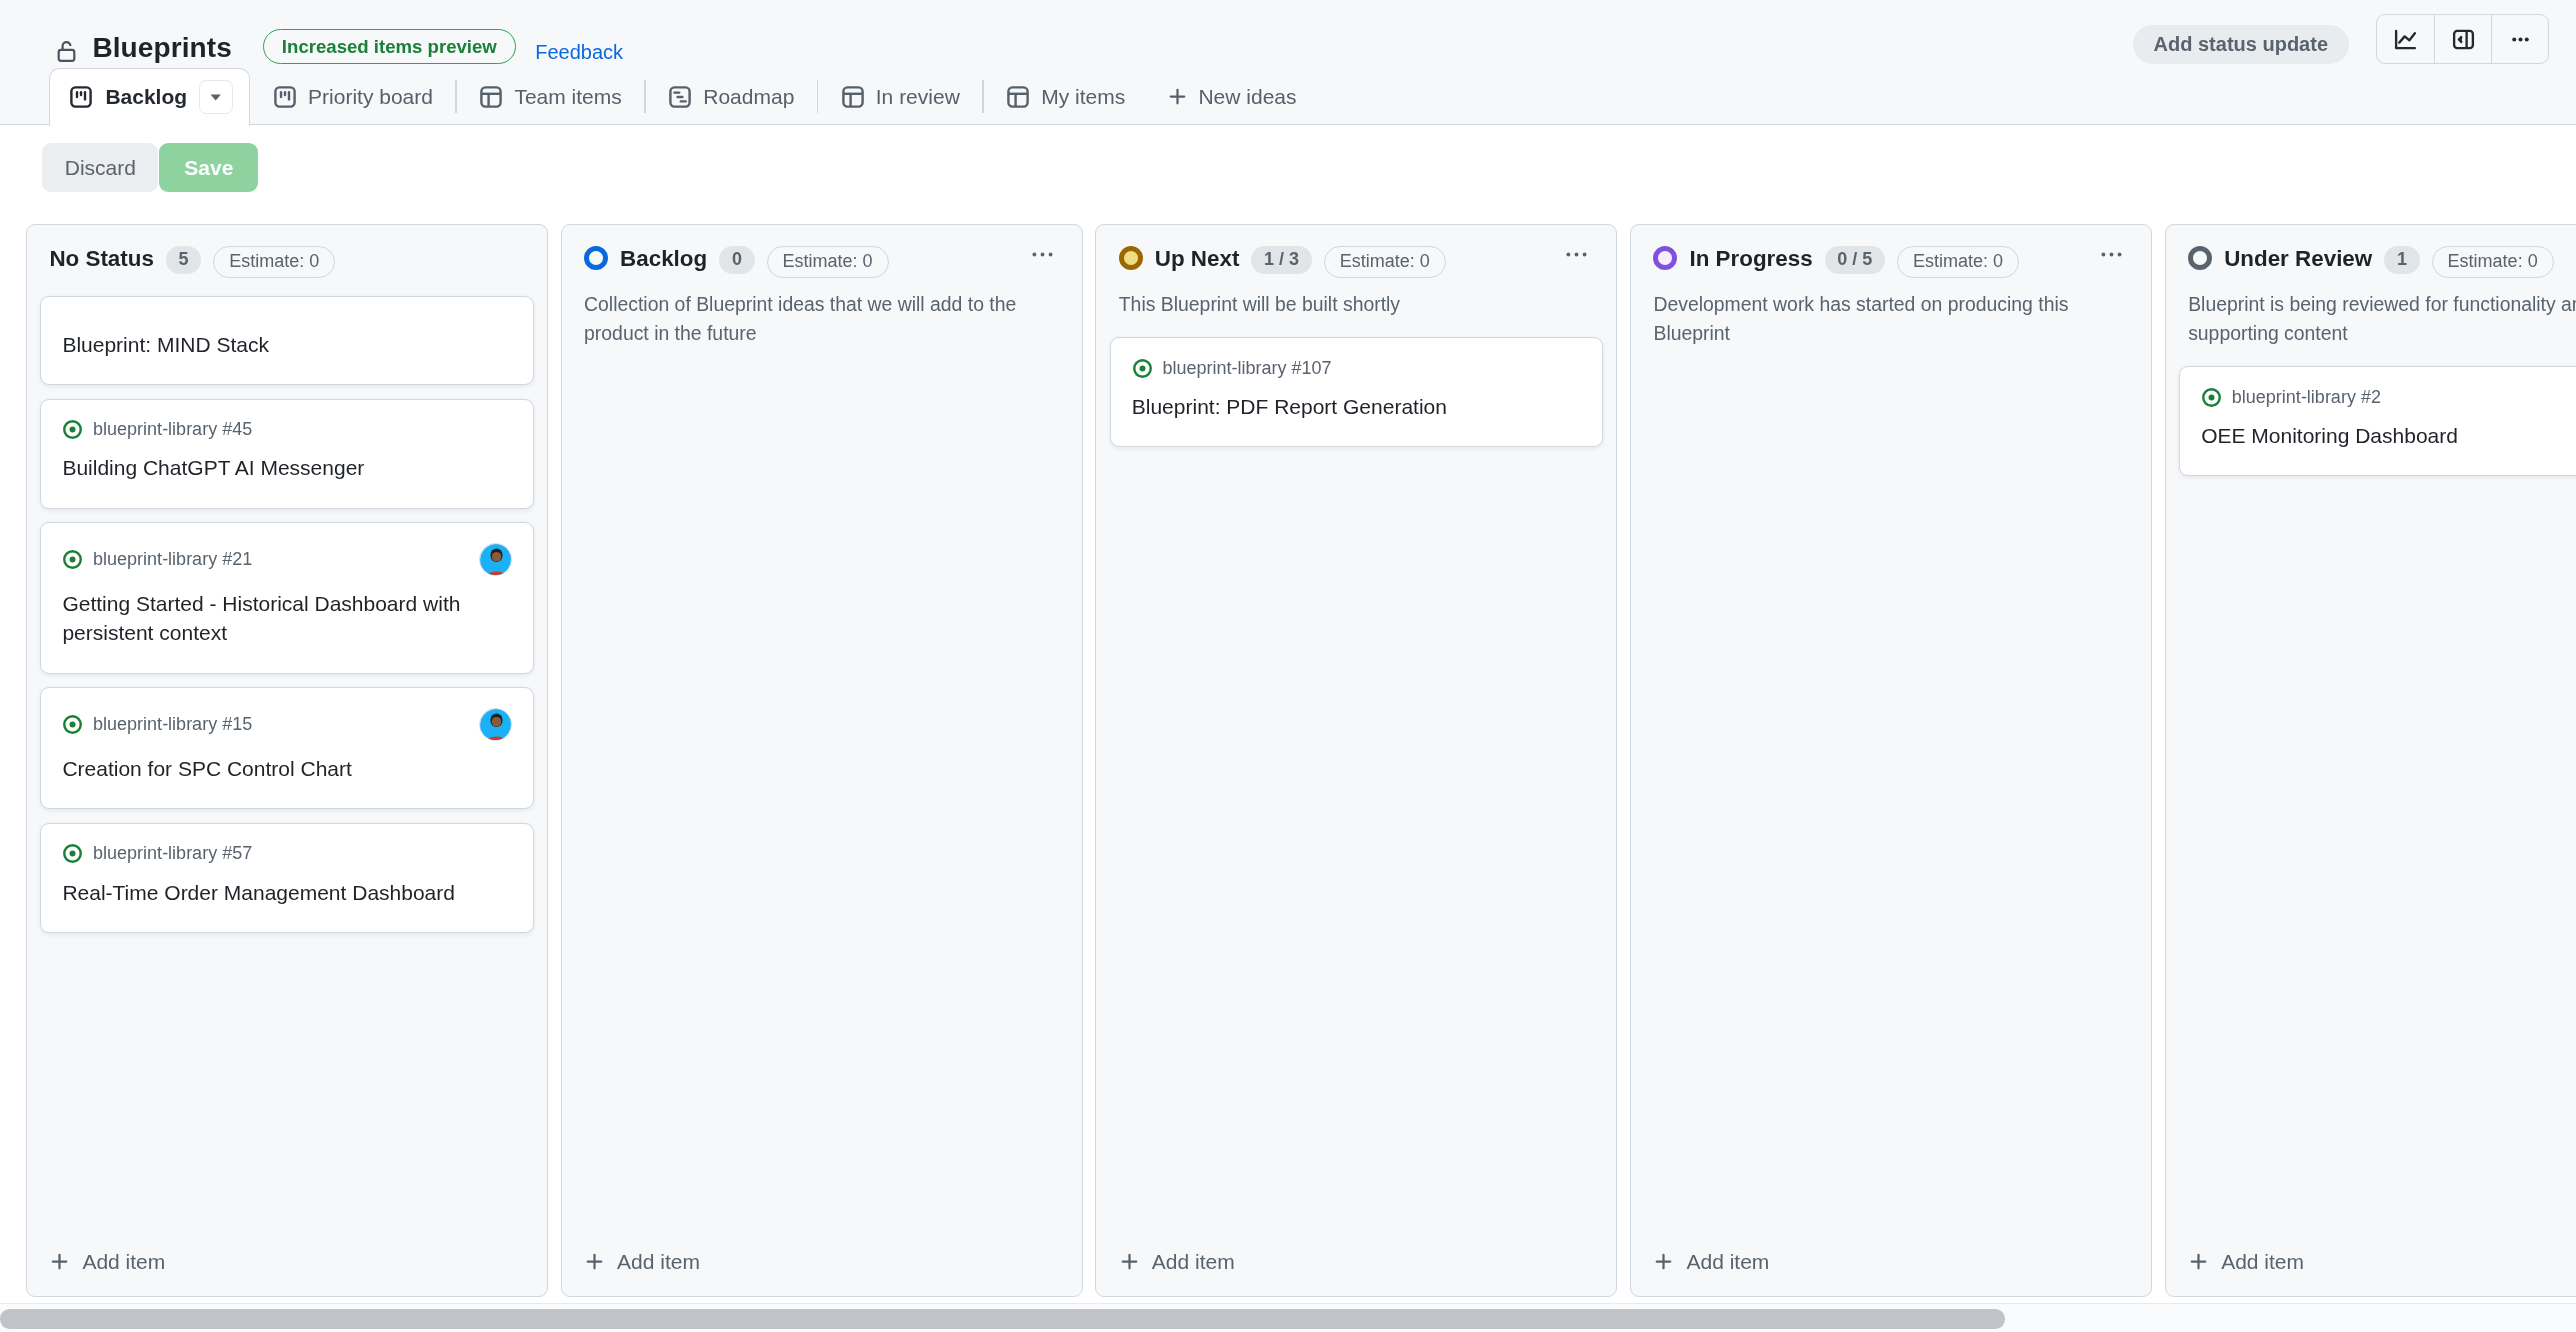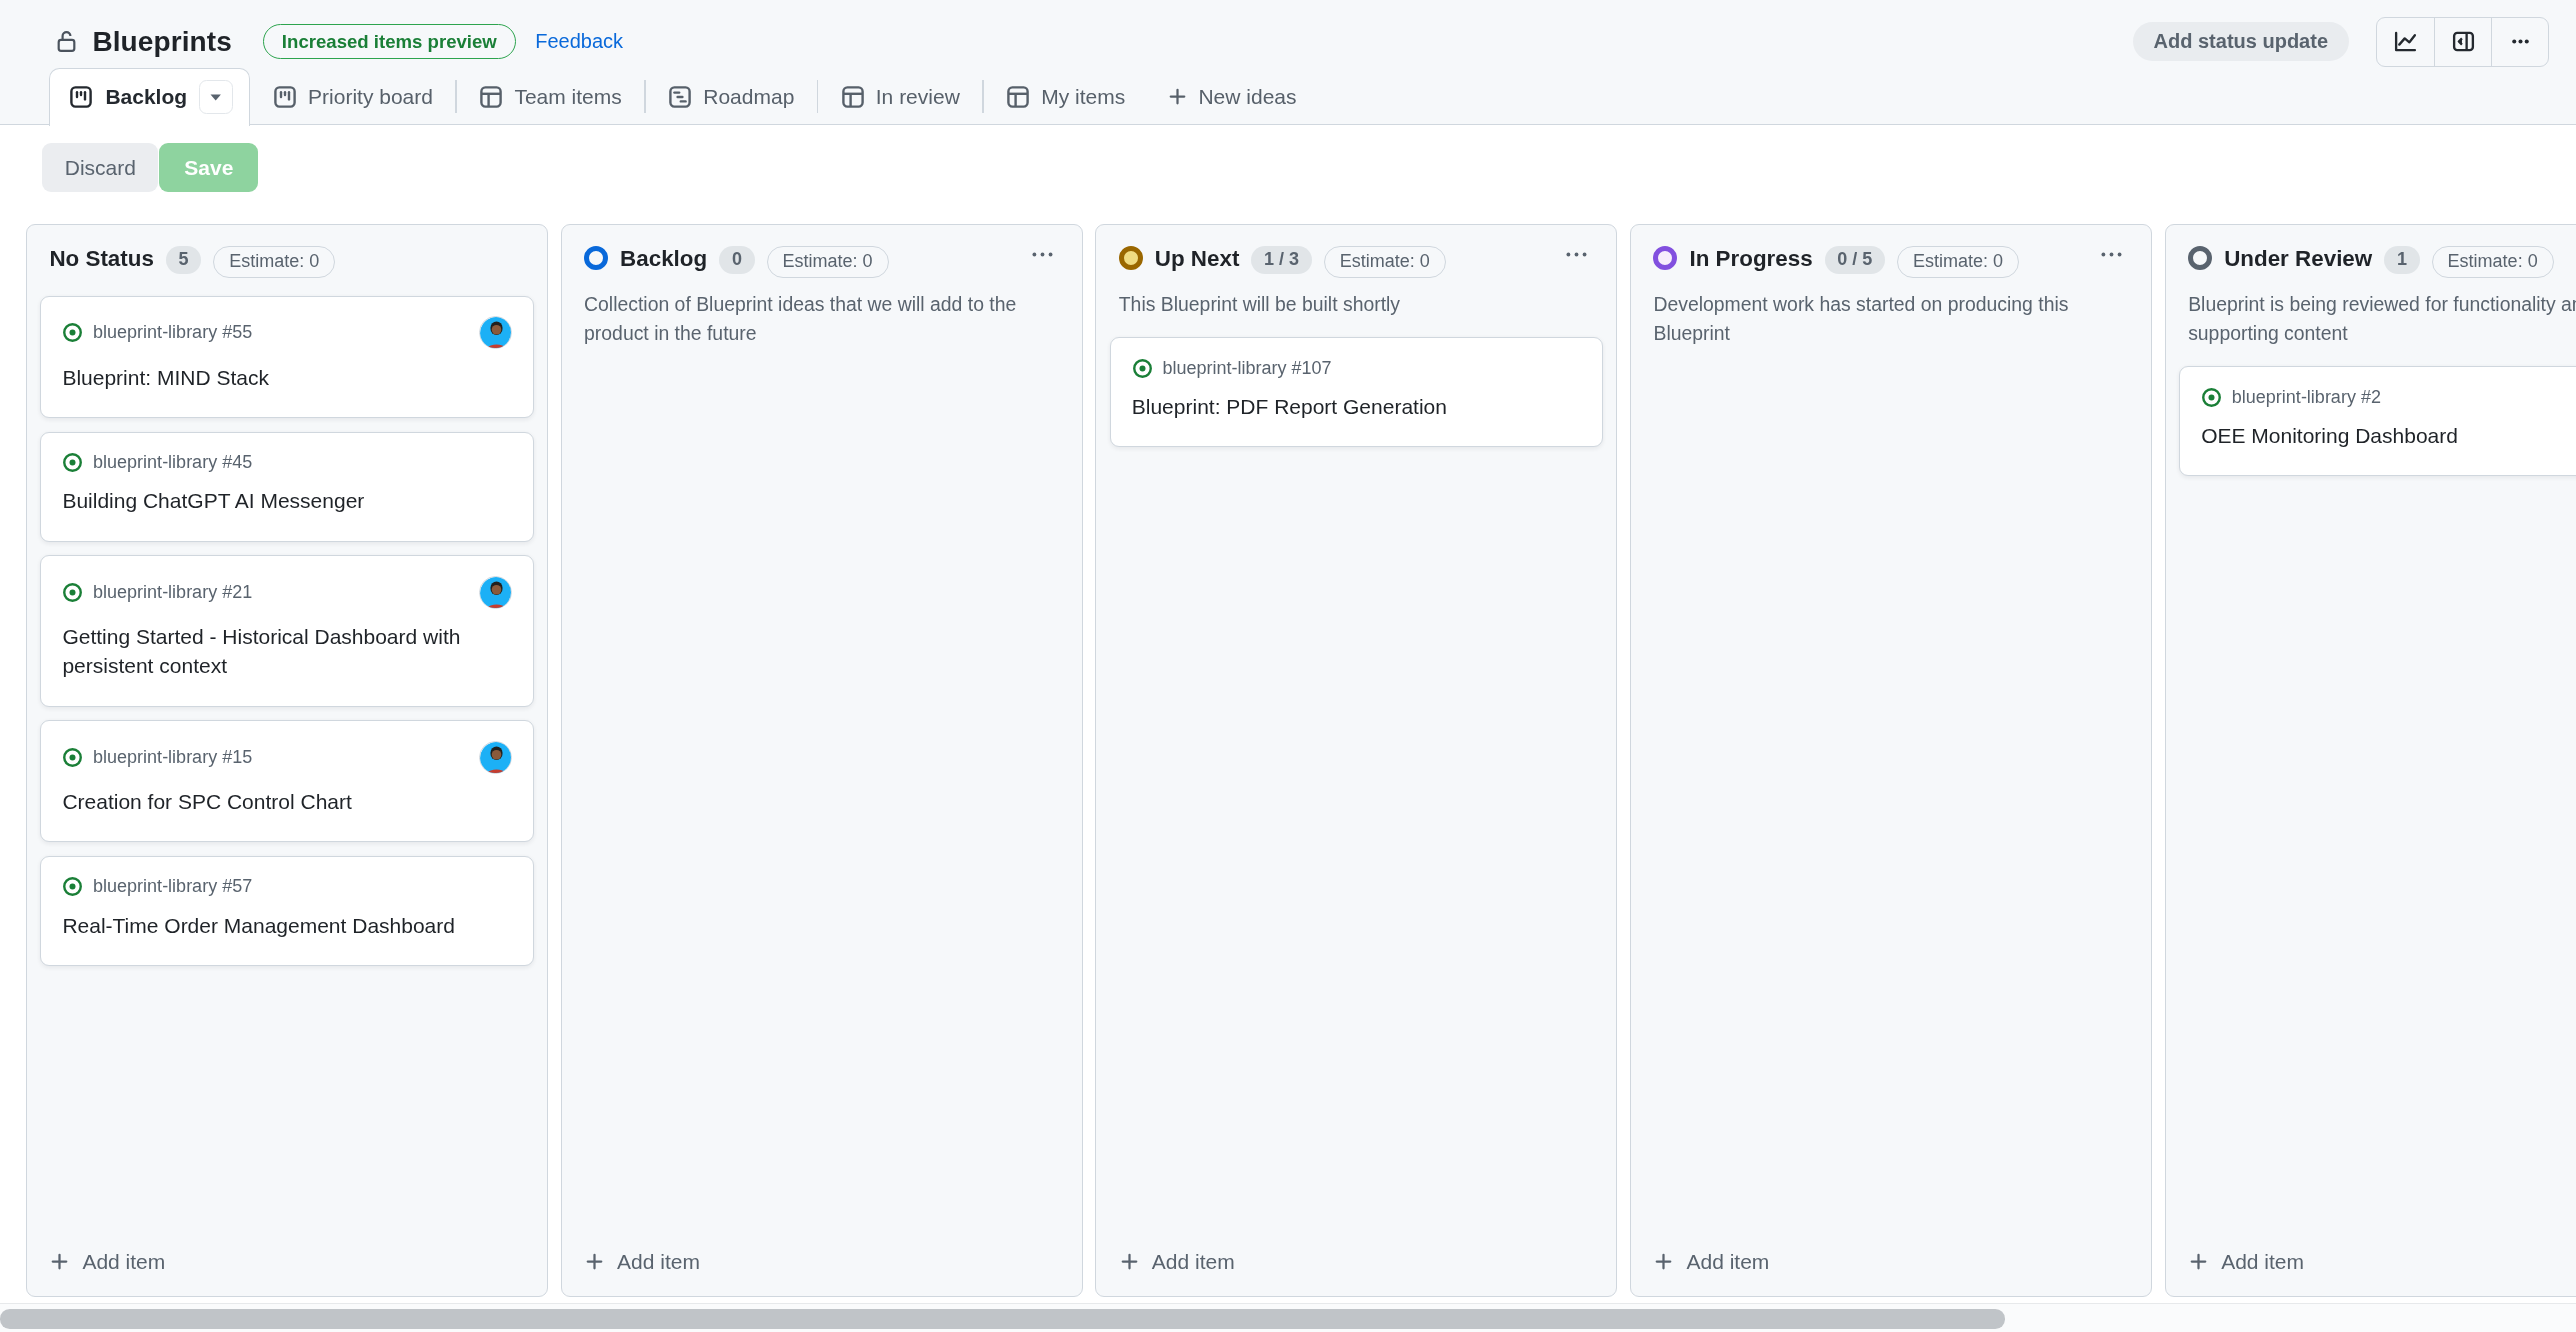--- a/index.html
+++ b/index.html
@@ -5,21 +5,21 @@
   * { box-sizing: border-box; margin: 0; padding: 0; }
   html,body { width:2576px; height:1333px; overflow:hidden; }
   body {
     font-family: "Liberation Sans", sans-serif;
     background:#ffffff; color:#1f2328;
   }
   svg { display:block; }
 
   
   .topband { height:125px; background:#f6f8fa; border-bottom:1.5px solid #d0d7de; position:relative; }
-  .title-row { display:flex; align-items:center; padding:19.4px 27px 0 54px; height:64px; }
+  .title-row { display:flex; align-items:flex-end; padding:19.4px 27px 0 54px; height:64px; }
   .lock { margin-right:13.4px; }
   .page-title { font-size:28px; font-weight:700; color:#1f2328; letter-spacing:0.1px; }
   .preview-badge {
     margin-left:31px; border:1.5px solid #2da44e; color:#1a7f37; border-radius:745px;
     padding:5.2px 18px; font-size:18.6px; font-weight:600; line-height:1.2;
   }
   .feedback { margin-left:19.4px; color:#0969da; font-size:20px; text-decoration:none; }
   .tr-spacer { flex:1; }
   .add-status {
     background:#e9ecef; color:#59636e; font-size:20px; font-weight:600;
@@ -255,37 +255,20 @@
       <header class="col-head">
         <div class="col-title-row">
           <h2 class="col-name">No Status</h2>
           <span class="count">5</span>
           <span class="estimate">Estimate: 0</span>
         </div>
       </header>
       <div class="cards">
 
         <article class="card">
-          <div class="card-top">
-            <span>
-              <svg width="21" height="21" viewBox="0 0 28 28">
-                  <circle cx="14" cy="14" r="11" fill="none" stroke="#1a7f37" stroke-width="3.2"></circle>
-                  <circle cx="14" cy="14" r="4" fill="#1a7f37"></circle>
-                </svg>
-            </span>
-            <span class="repo">blueprint-library #55</span>
-            <span class="avatar">
-              <svg width="33" height="33" viewBox="0 0 44 44">
-                  <circle cx="22" cy="22" r="22" fill="#1cb0f6"></circle>
-                  <path d="M14 14a8 8 0 0 1 16 0v2a8 8 0 0 1-16 0z" fill="#20201e"></path>
-                  <circle cx="22" cy="17" r="6.4" fill="#8a5a3b"></circle>
-                  <path d="M8 44c1.5-10 26.5-10 28 0z" fill="#c63d2f"></path>
-                </svg>
-            </span>
-          </div>
           <div class="card-title">Blueprint: MIND Stack</div>
         </article>
 
         <article class="card">
           <div class="card-top">
             <span>
               <svg width="21" height="21" viewBox="0 0 28 28">
                   <circle cx="14" cy="14" r="11" fill="none" stroke="#1a7f37" stroke-width="3.2"></circle>
                   <circle cx="14" cy="14" r="4" fill="#1a7f37"></circle>
                 </svg>

